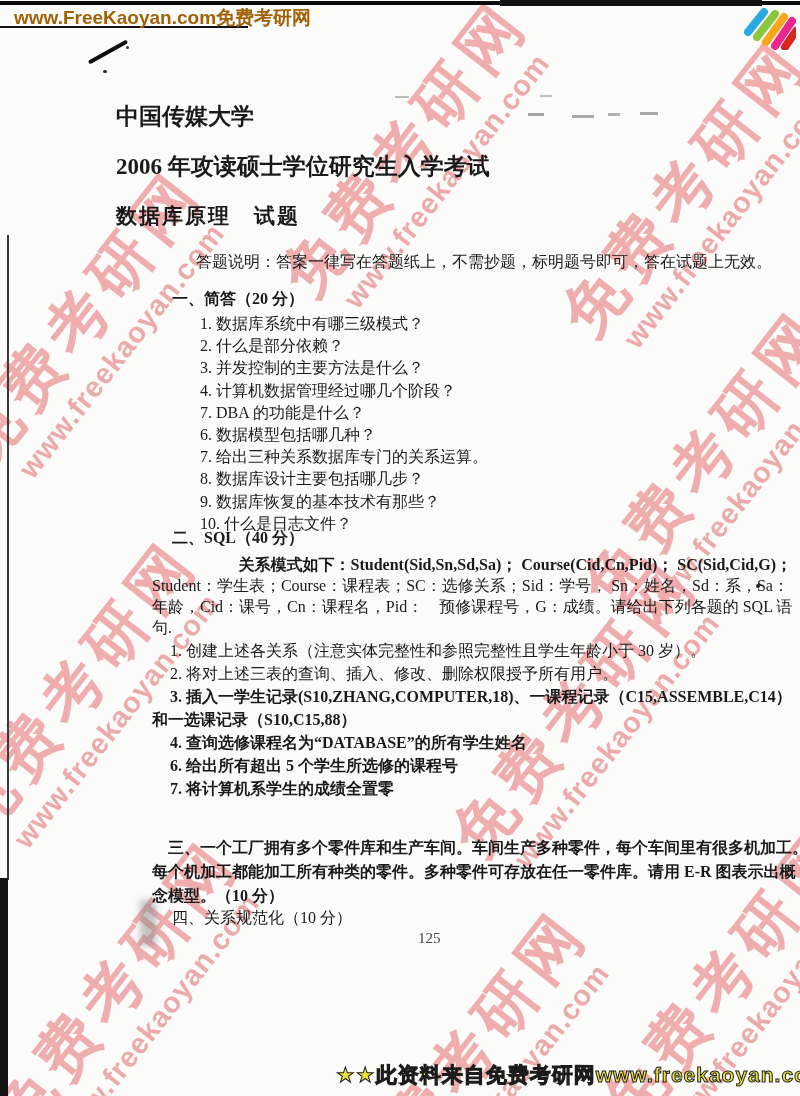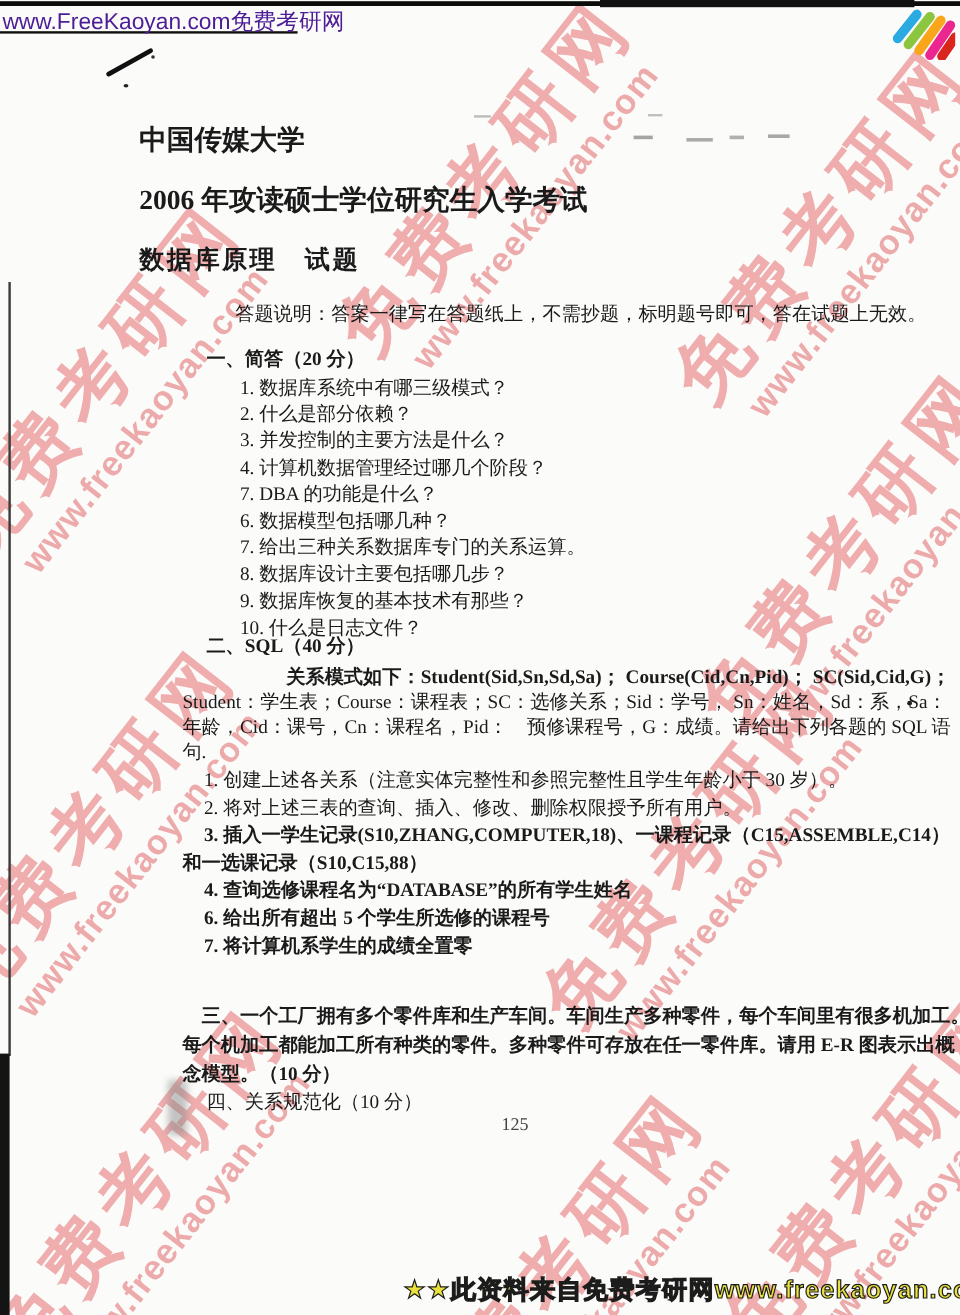--- a/index.html
+++ b/index.html
@@ -9,23 +9,23 @@
   
   #wm-layer{position:absolute;inset:0;z-index:1;}
   .wm{position:absolute;transform:translate(-50%,-50%) rotate(-52deg);
       white-space:nowrap;text-align:center;pointer-events:none;}
   .wm-cn{font-size:62px;font-weight:bold;color:#efadad;letter-spacing:9px;line-height:1;}
   .wm-url{font-size:29px;font-weight:bold;color:#edaaaa;letter-spacing:1px;margin-top:6px;
           font-family:"Liberation Sans","DejaVu Sans",sans-serif;}
   
   .art{position:absolute;z-index:2;}
   
-  #site-banner{position:absolute;left:2px;top:5px;z-index:5;
+  #site-banner{position:absolute;left:14px;top:5px;z-index:5;
      font-family:"Liberation Sans","DejaVu Sans",sans-serif;
-     font-size:19px;font-weight:normal;color:#4c1d95;letter-spacing:0px;white-space:nowrap;}
+     font-size:19px;font-weight:bold;color:#a16207;letter-spacing:0px;white-space:nowrap;}
   #logo{position:absolute;left:742px;top:4px;z-index:5;}
   
   .doc{z-index:3;}
   .title-line{left:116px;width:684px;font-weight:bold;}
   #t1{top:101px;font-size:23px;}
   #t2{top:151px;font-size:23px;}
   #t3{top:202px;font-size:21px;letter-spacing:2px;}
   #instr{left:196px;top:252px;font-size:16px;white-space:nowrap;}
   #s1{left:172px;top:289px;font-size:16px;}
   #s1 .sec-head{font-weight:bold;margin-bottom:3px;}

